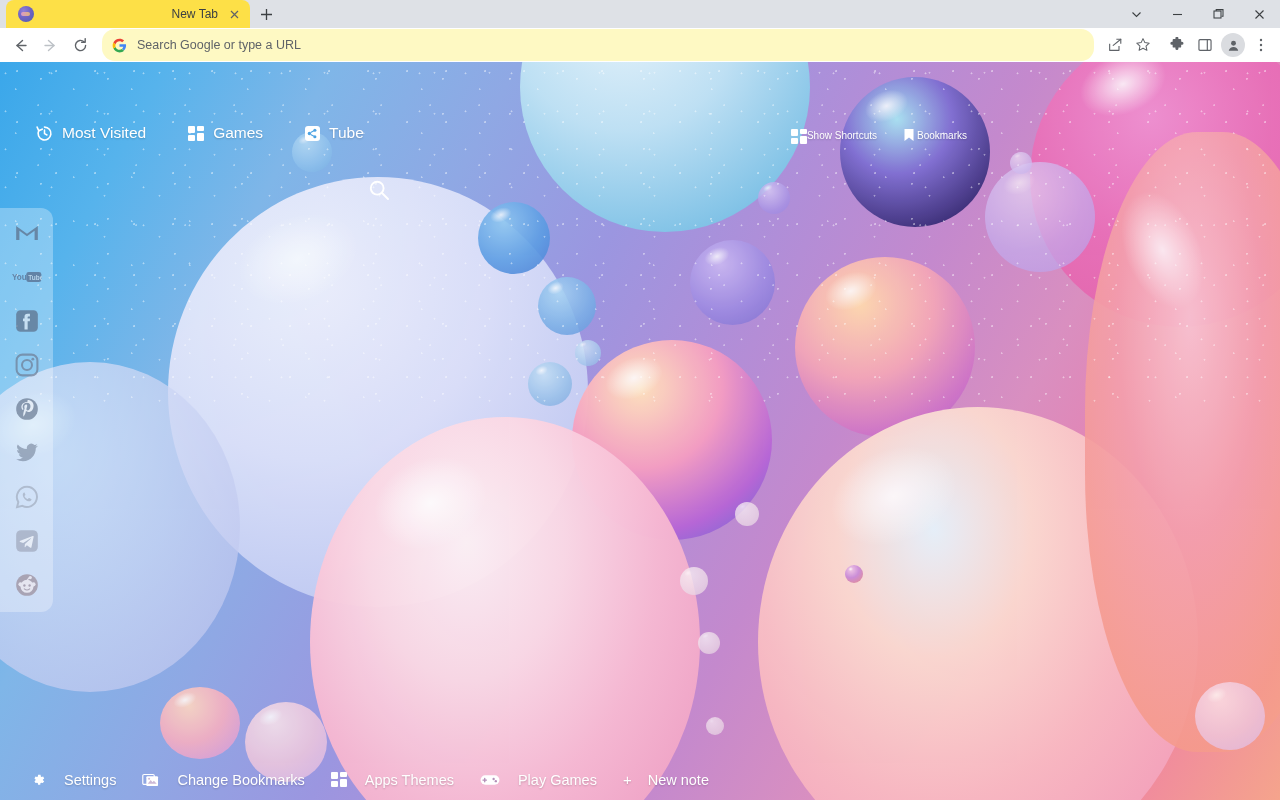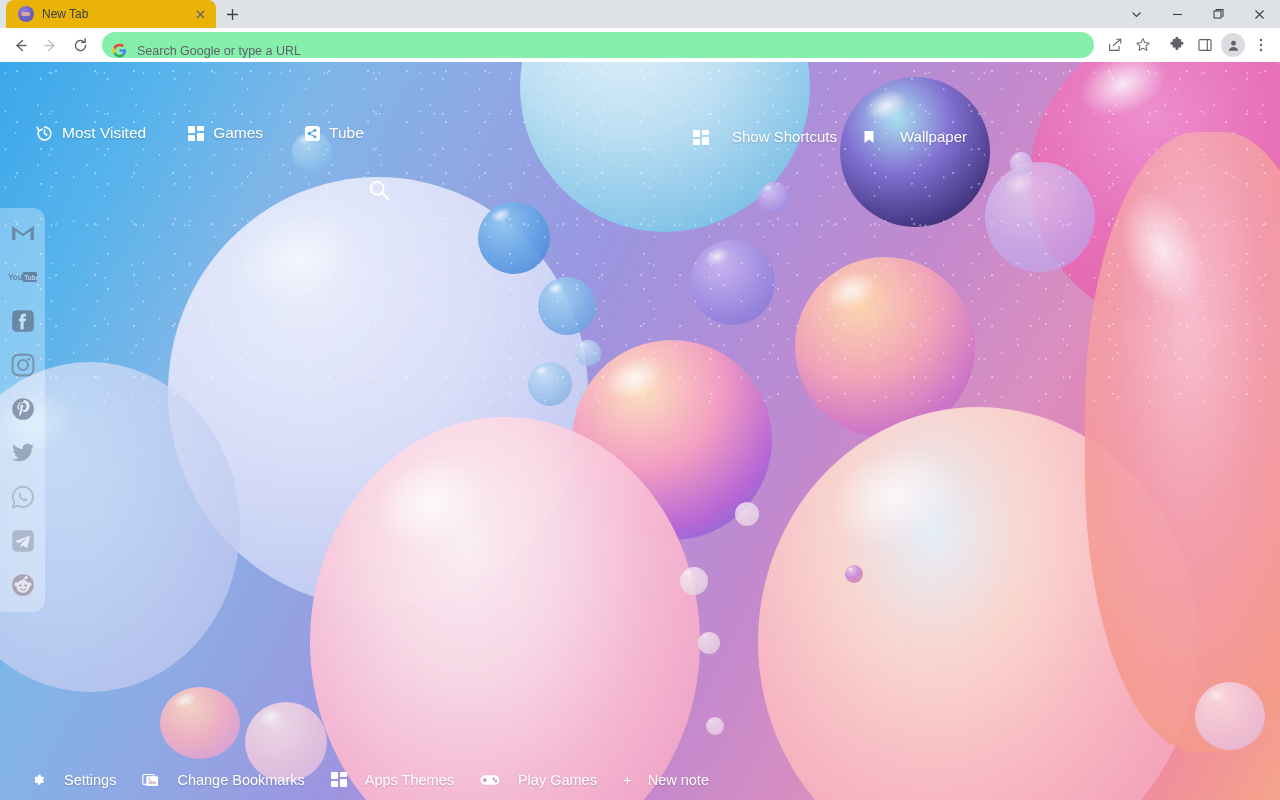--- a/index.html
+++ b/index.html
@@ -11,25 +11,26 @@
   }
 
   
   .browser { width: 1280px; height: 800px; position: relative; }
 
   .tabstrip {
     height: 28px; background: #dee1e6;
     display: flex; align-items: flex-end; position: relative;
   }
   .tab {
-    width: 210px; height: 28px; background: #eab308;
+    width: 244px; height: 28px; background: #fde047;
     border-radius: 8px 8px 0 0;
     display: flex; align-items: center; gap: 8px;
     padding: 0 8px 0 12px; margin-left: 6px;
     position: relative;
+    text-align: right;
   }
   .favicon {
     width: 16px; height: 16px; border-radius: 50%; flex: none;
     background: radial-gradient(circle at 35% 30%, #8f7fd6 0%, #6f63c4 45%, #4f5fae 100%);
     position: relative; overflow: hidden;
   }
   .favicon::after {
     content: ""; position: absolute; left: 3px; top: 6px;
     width: 9px; height: 4px; border-radius: 2px;
     background: linear-gradient(90deg,#e8a0c8,#f0c070);
@@ -63,22 +64,22 @@
     height: 34px; background: #fff;
     display: flex; align-items: center; padding: 0 6px; gap: 2px;
   }
   .nav-btn {
     width: 28px; height: 28px; flex: none;
     display: flex; align-items: center; justify-content: center;
     color: #5f6368; border-radius: 50%;
   }
   .nav-btn.disabled { color: #bdc1c6; }
   .omnibox {
-    flex: 1; height: 26px; background: #86efac; border-radius: 13px;
-    display: flex; align-items: flex-end; padding: 0 10px; gap: 10px;
+    flex: 1; height: 32px; background: #fef9c3; border-radius: 13px;
+    display: flex; align-items: center; padding: 0 10px; gap: 10px;
     margin: 0 6px;
   }
   .omni-text {
     font-size: 12.5px; color: #5f6368; flex: 1;
     white-space: nowrap; overflow: hidden;
   }
   .omni-right { display: flex; align-items: center; gap: 2px; }
   .tb-icon {
     width: 26px; height: 26px; flex: none;
     display: flex; align-items: center; justify-content: center;
@@ -137,21 +138,21 @@
   }
   .nav-group { position: absolute; display: flex; align-items: center; }
   .nav-left { left: 36px; top: 62px; gap: 42px; }
   .nav-right { right: 205px; top: 66px; gap: 26px; }
   .nav-item {
     display: flex; align-items: center; gap: 9px;
     color: #fff; font-size: 15.5px;
     text-shadow: 0 1px 2px rgba(0,0,0,.2);
     white-space: nowrap;
   }
-  .nav-item.sm { font-size: 15px; gap: 25px; }
+  .nav-item.sm { font-size: 10px; gap: 2px; }
   .ico { flex: none; display: flex; align-items: center; justify-content: center; }
 
   
   .chip {
     width: 15px; height: 15px; border-radius: 3px; background: #fff;
     display: flex; align-items: center; justify-content: center;
     flex: none;
   }
 
   
@@ -179,21 +180,21 @@
     background: rgba(255,255,255,.72);
   }
   .search-magnifier {
     position: absolute; left: 367px; top: 116px;
     width: 24px; height: 24px; color: #fff;
   }
 
   
   .dock {
     position: absolute; left: 0; top: 146px;
-    width: 45px; padding: 10px 0 12px;
+    width: 53px; padding: 10px 0 12px;
     background: rgba(255,255,255,.30);
     border-radius: 0 12px 12px 0;
     display: flex; flex-direction: column; align-items: center; gap: 14px;
   }
   .dock-item {
     width: 30px; height: 30px;
     display: flex; align-items: center; justify-content: center;
     opacity: .72;
   }
 
@@ -432,21 +433,21 @@
               <i></i>
             </span>
           <span>Show Shortcuts</span>
         </div>
         <div class="nav-item sm">
           <span class="ico">
             <svg width="12" height="14" viewBox="0 0 12 14" aria-hidden="true">
               <path d="M1.5 1 H10.5 V13 L6 9.4 L1.5 13 Z" fill="#fff"></path>
             </svg>
           </span>
-          <span>Wallpaper</span>
+          <span>Bookmarks</span>
         </div>
       </div>
     </div>
 
     <div class="search-magnifier">
       <svg width="24" height="24" viewBox="0 0 24 24" aria-hidden="true">
         <circle cx="10.2" cy="10.2" r="6.4" stroke="#fff" stroke-width="1.9" fill="none"></circle>
         <path d="M15 15 L21 21" stroke="#fff" stroke-width="1.9" stroke-linecap="round"></path>
       </svg>
     </div>

